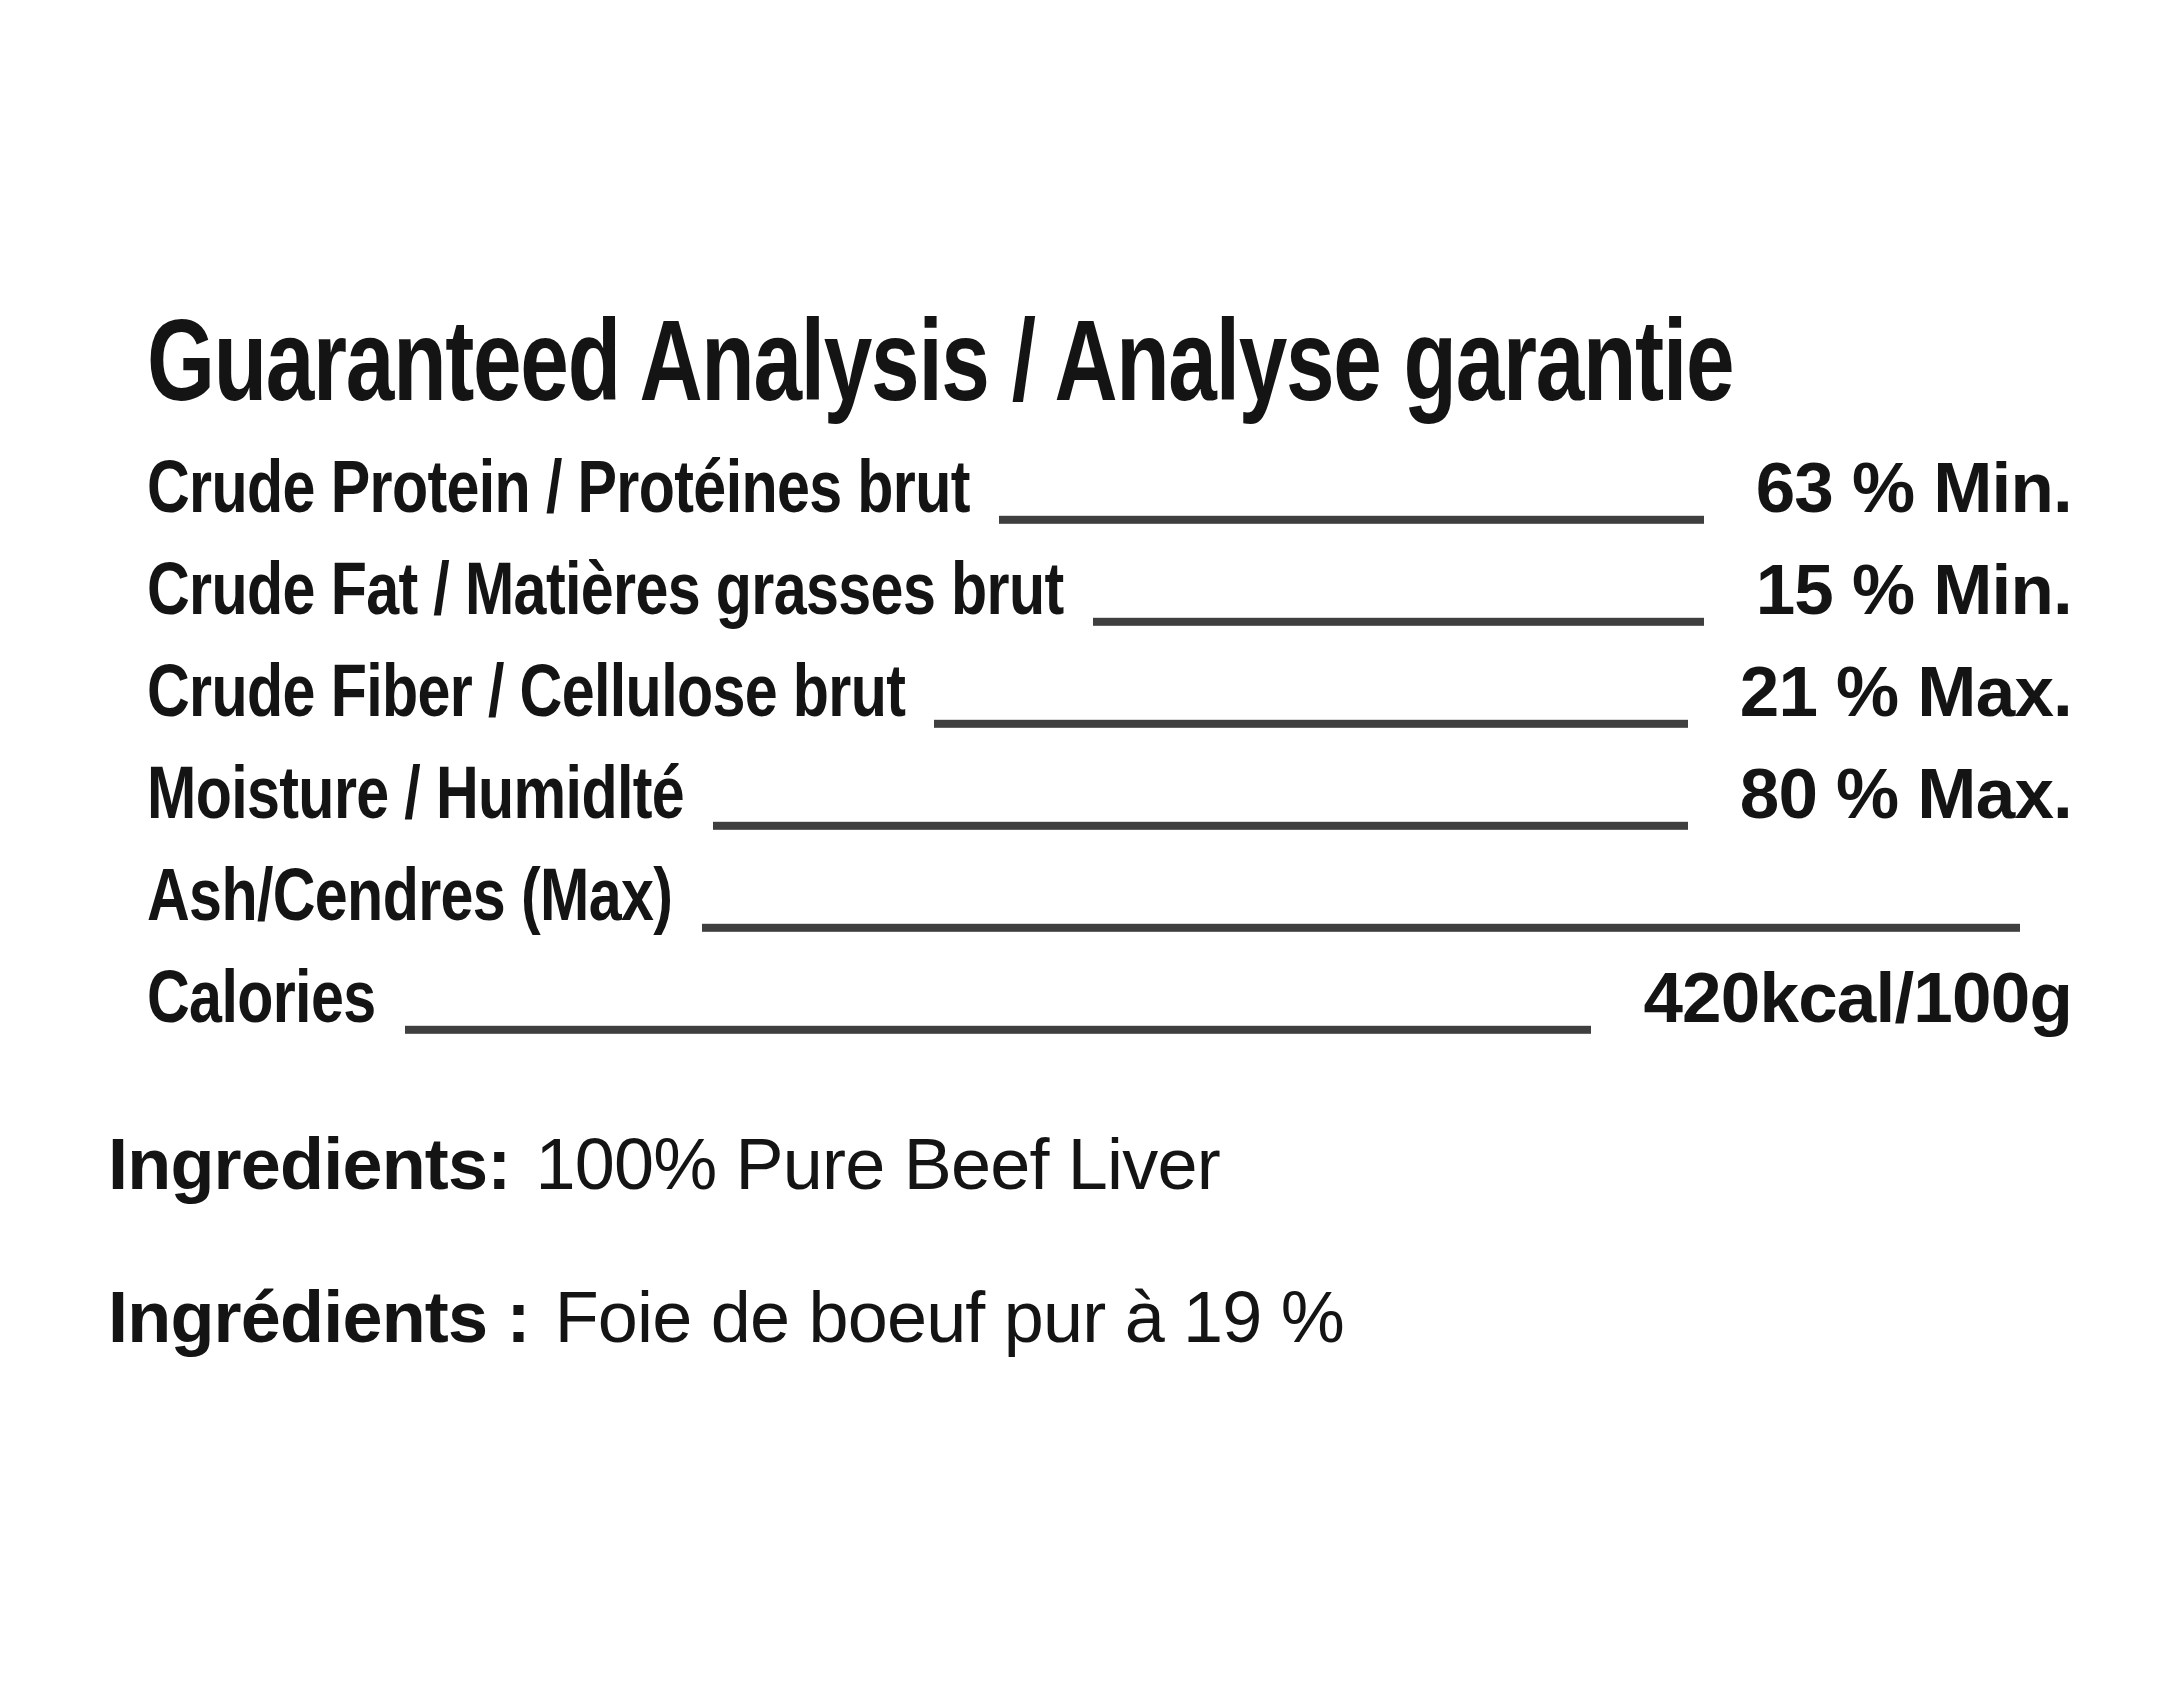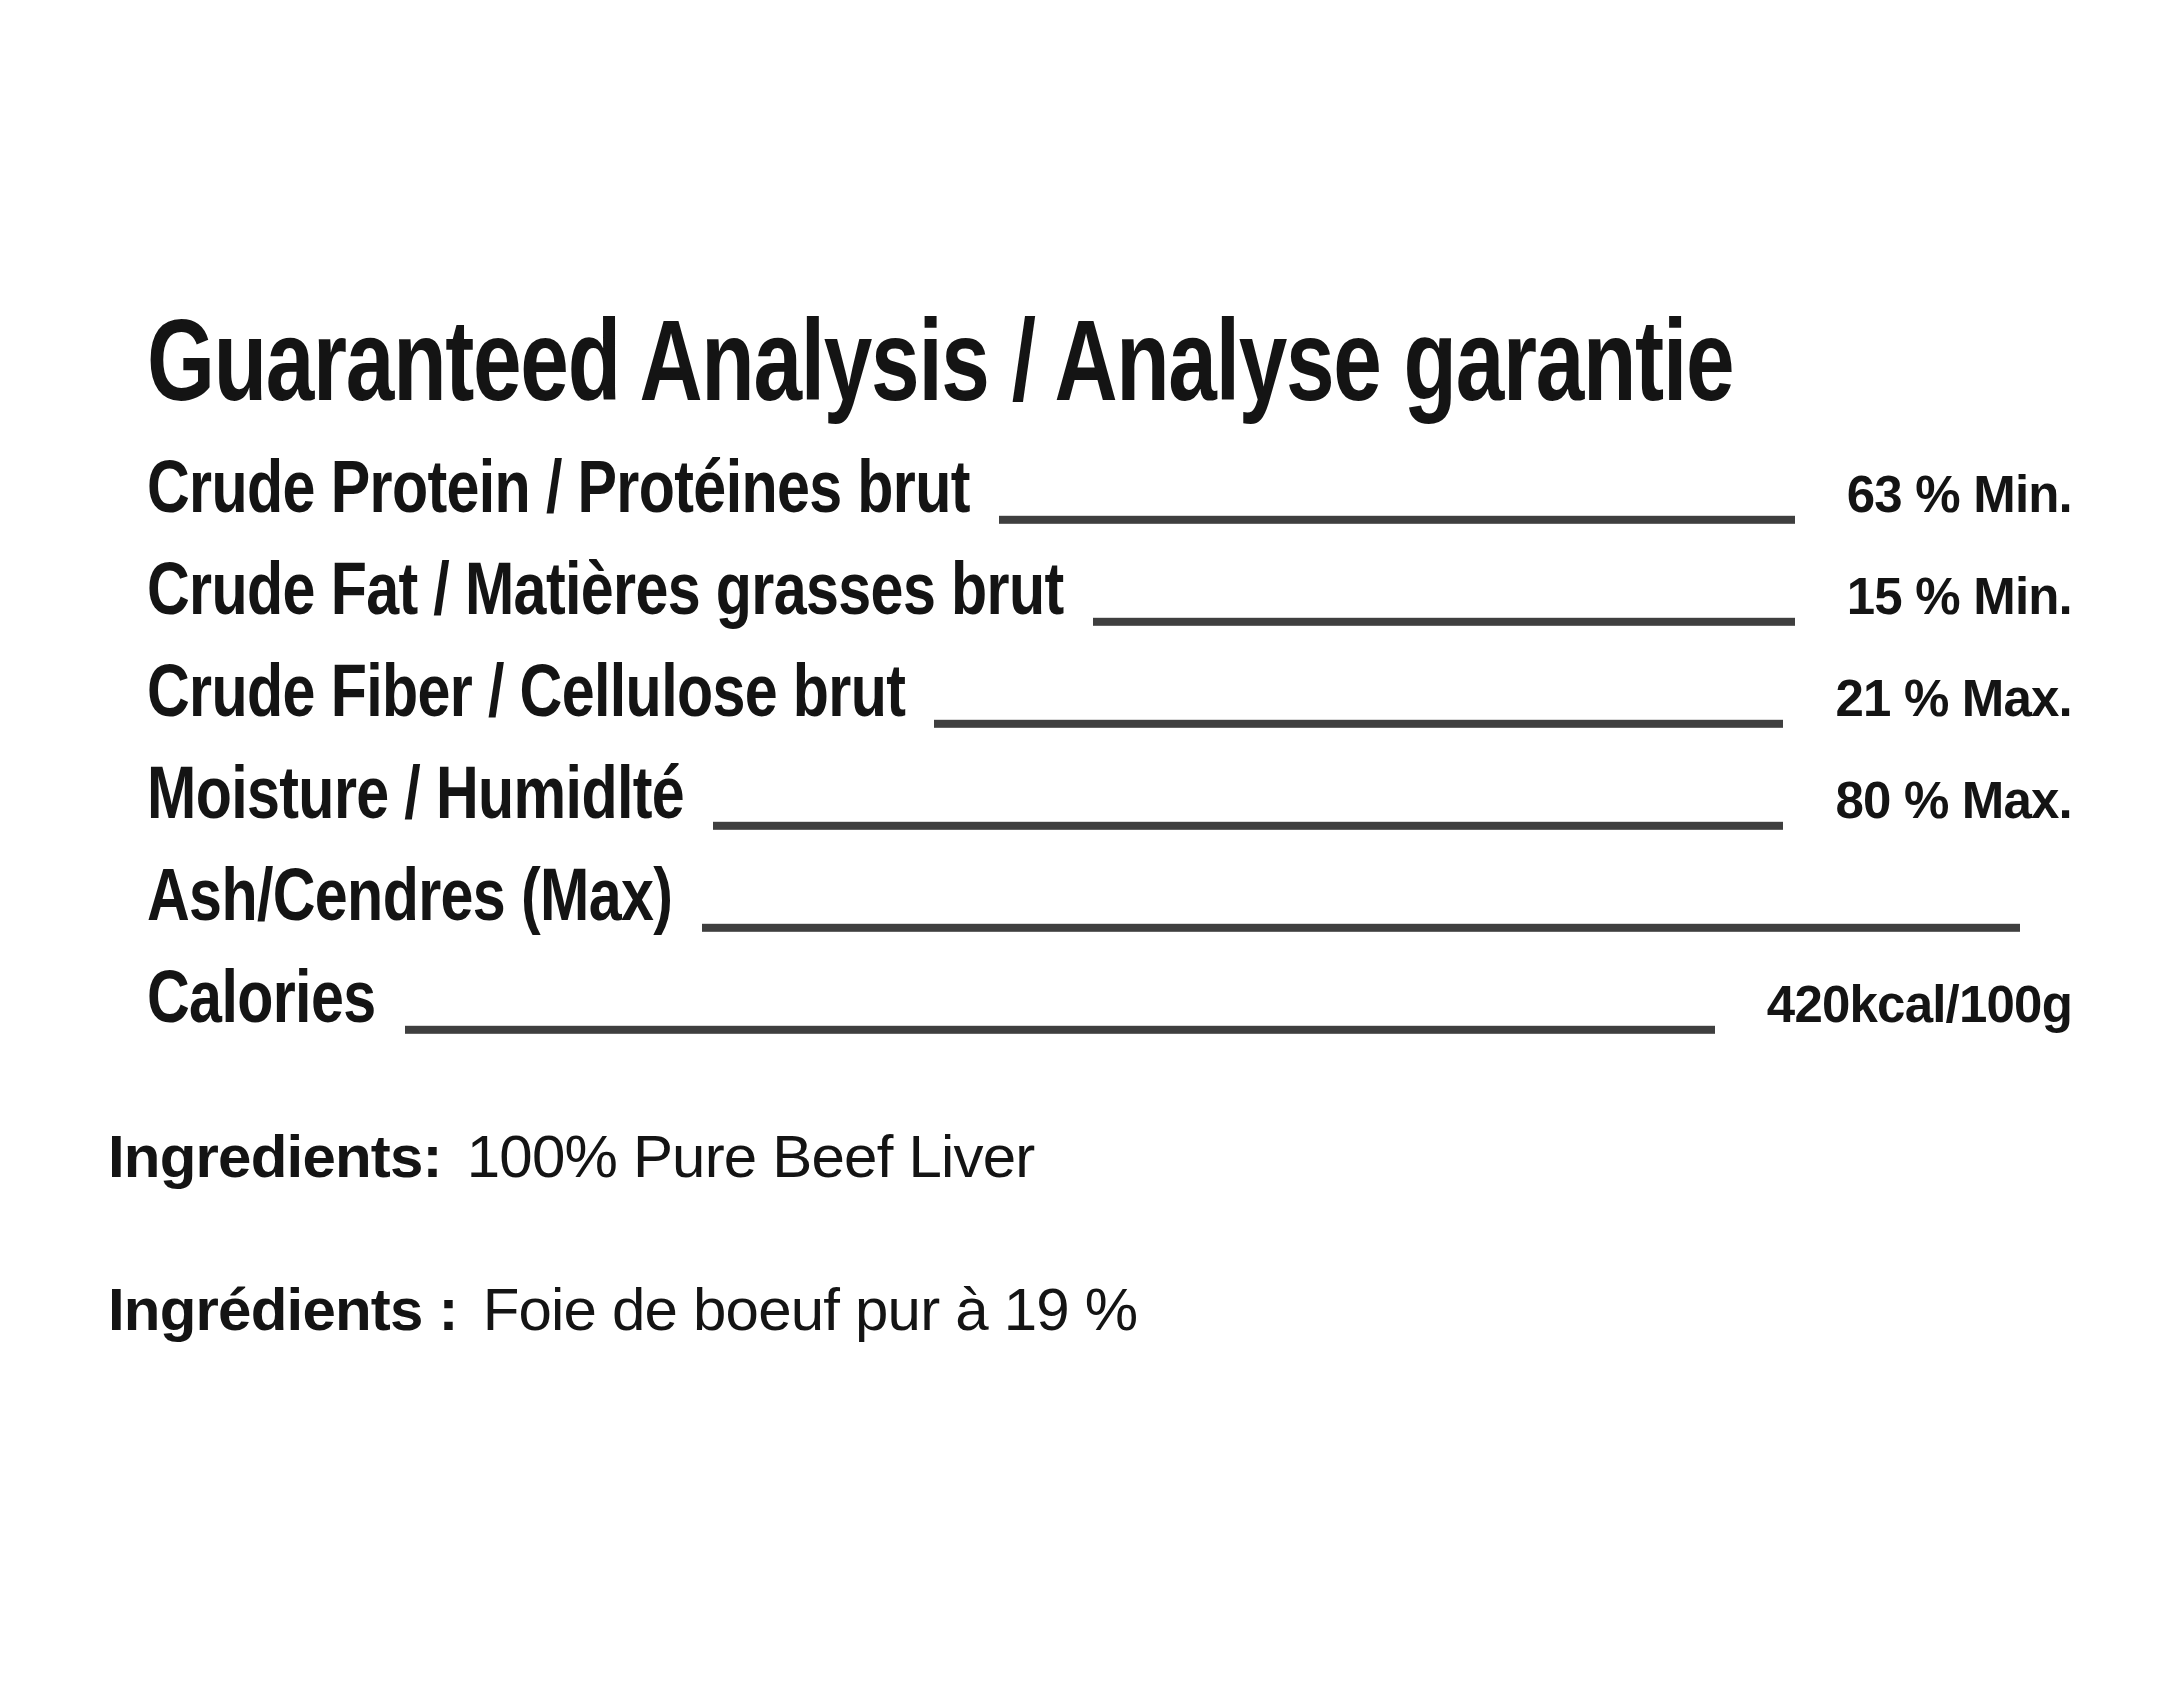--- a/index.html
+++ b/index.html
@@ -52,31 +52,31 @@
   }
   .ga-row .leader{
     flex:1 1 auto;
     height:7.6px;
     background:var(--underline);
     transform:translateY(11.8px);
     margin:0 52px 0 29px;
     min-width:34px;
   }
   .ga-row .rvalue{
-    font-size:51px;
+    font-size:71px;
     font-weight:bold;
     line-height:102px;
     letter-spacing:-0.8px;
   }
 
   
   .ing-line{
     position:absolute;
     left:108px;
-    font-size:60px;
+    font-size:72px;
     line-height:1.2;
     white-space:nowrap;
     letter-spacing:-0.8px;
   }
   .ing-en{top:1121px;}
   .ing-fr{top:1274px;}
   .ing-line .ilabel{font-weight:bold;}
   .ing-line .itext{font-weight:normal;margin-left:25px;}
 </style>
 </head>

